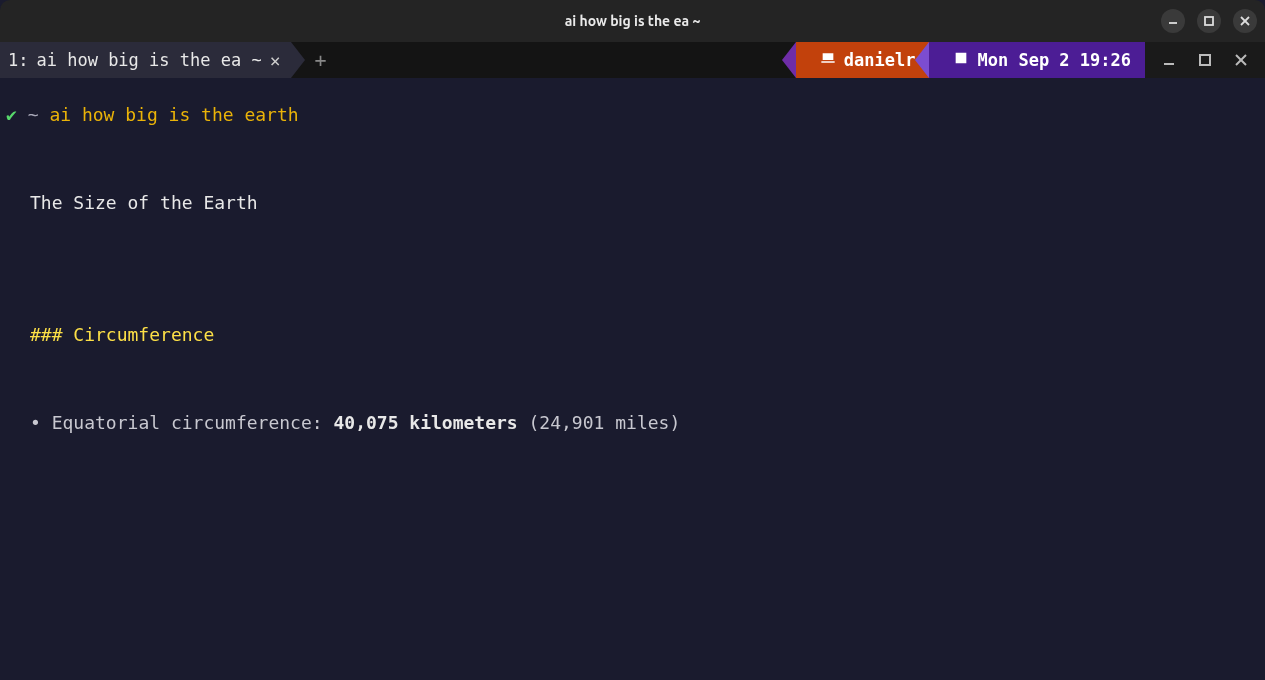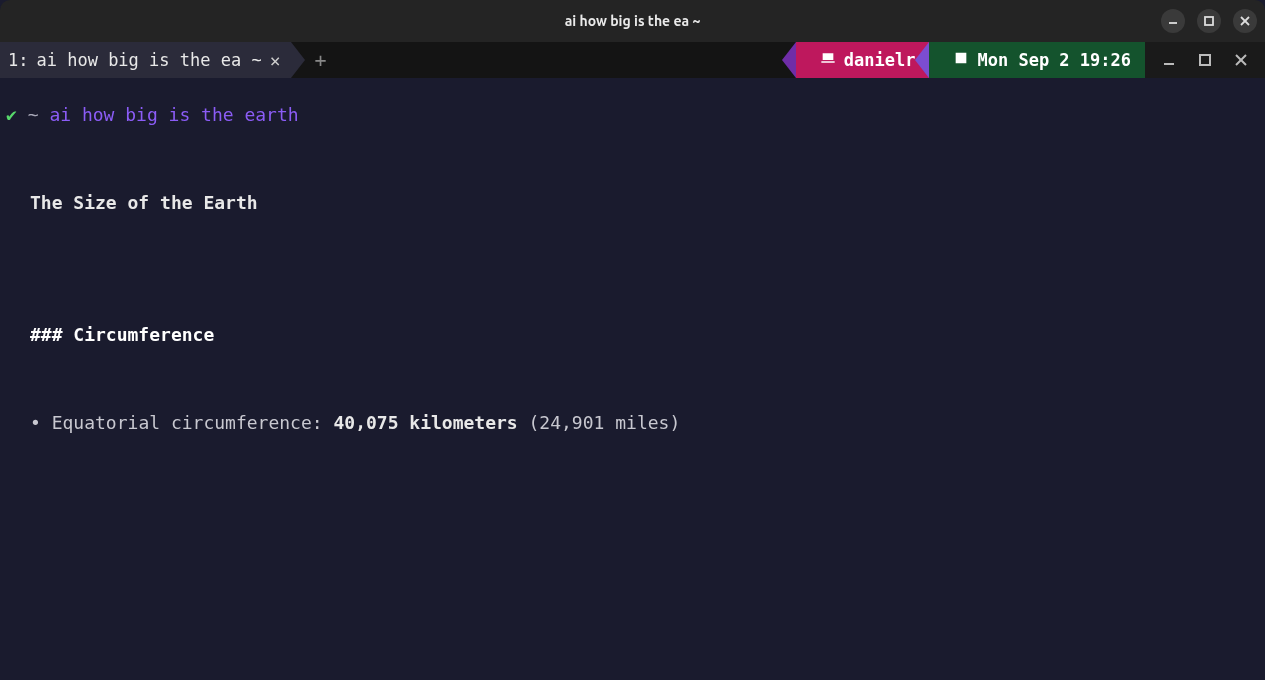--- a/index.html
+++ b/index.html
@@ -91,29 +91,29 @@
   .seg-user, .seg-time {
     display: flex;
     align-items: center;
     gap: 8px;
     padding: 0 14px 0 24px;
     color: #fff;
     font-size: 17px;
     font-weight: 600;
     position: relative;
   }
-  .seg-user { background: #be185d; }
+  .seg-user { background: #c2410c; }
   .seg-user::before {
     content: "";
     position: absolute; left: -14px; top: 0;
     border-top: 18px solid transparent;
     border-bottom: 18px solid transparent;
     border-right: 14px solid #6f2da8;
   }
-  .seg-time { background: #14532d; }
+  .seg-time { background: #4c1d95; }
   .seg-time::before {
     content: "";
     position: absolute; left: -14px; top: 0;
     border-top: 18px solid transparent;
     border-bottom: 18px solid transparent;
     border-right: 14px solid #7c4dd0;
   }
   .win-controls {
     display: flex;
     align-items: center;
@@ -131,24 +131,24 @@
 
   
   .term {
     padding: 4px 6px;
     line-height: 22px;
     white-space: pre;
     font-size: 18px;
   }
   .prompt-check { color: #57d96b; }
   .prompt-tilde { color: #a8a8b8; }
-  .prompt-cmd { color: #8b5cf6; }
+  .prompt-cmd { color: #eab308; }
   .dim { color: #c8c8d0; }
-  .heading { color: #ffffff; font-weight: bold; }
-  .title-bold { color: #e8e8e8; font-weight: bold; }
+  .heading { color: #fde047; font-weight: normal; }
+  .title-bold { color: #e8e8e8; font-weight: normal; }
   .body-text { color: #c8c8d0; }
   .bold-val { color: #e8e8e8; font-weight: bold; }
   .indent { padding-left: 24px; display: block; }
   .line { display: block; min-height: 22px; }
 </style>
 </head>
 <body>
 
 <div class="titlebar">
   <span class="titlebar-title">ai how big is the ea ~</span>

